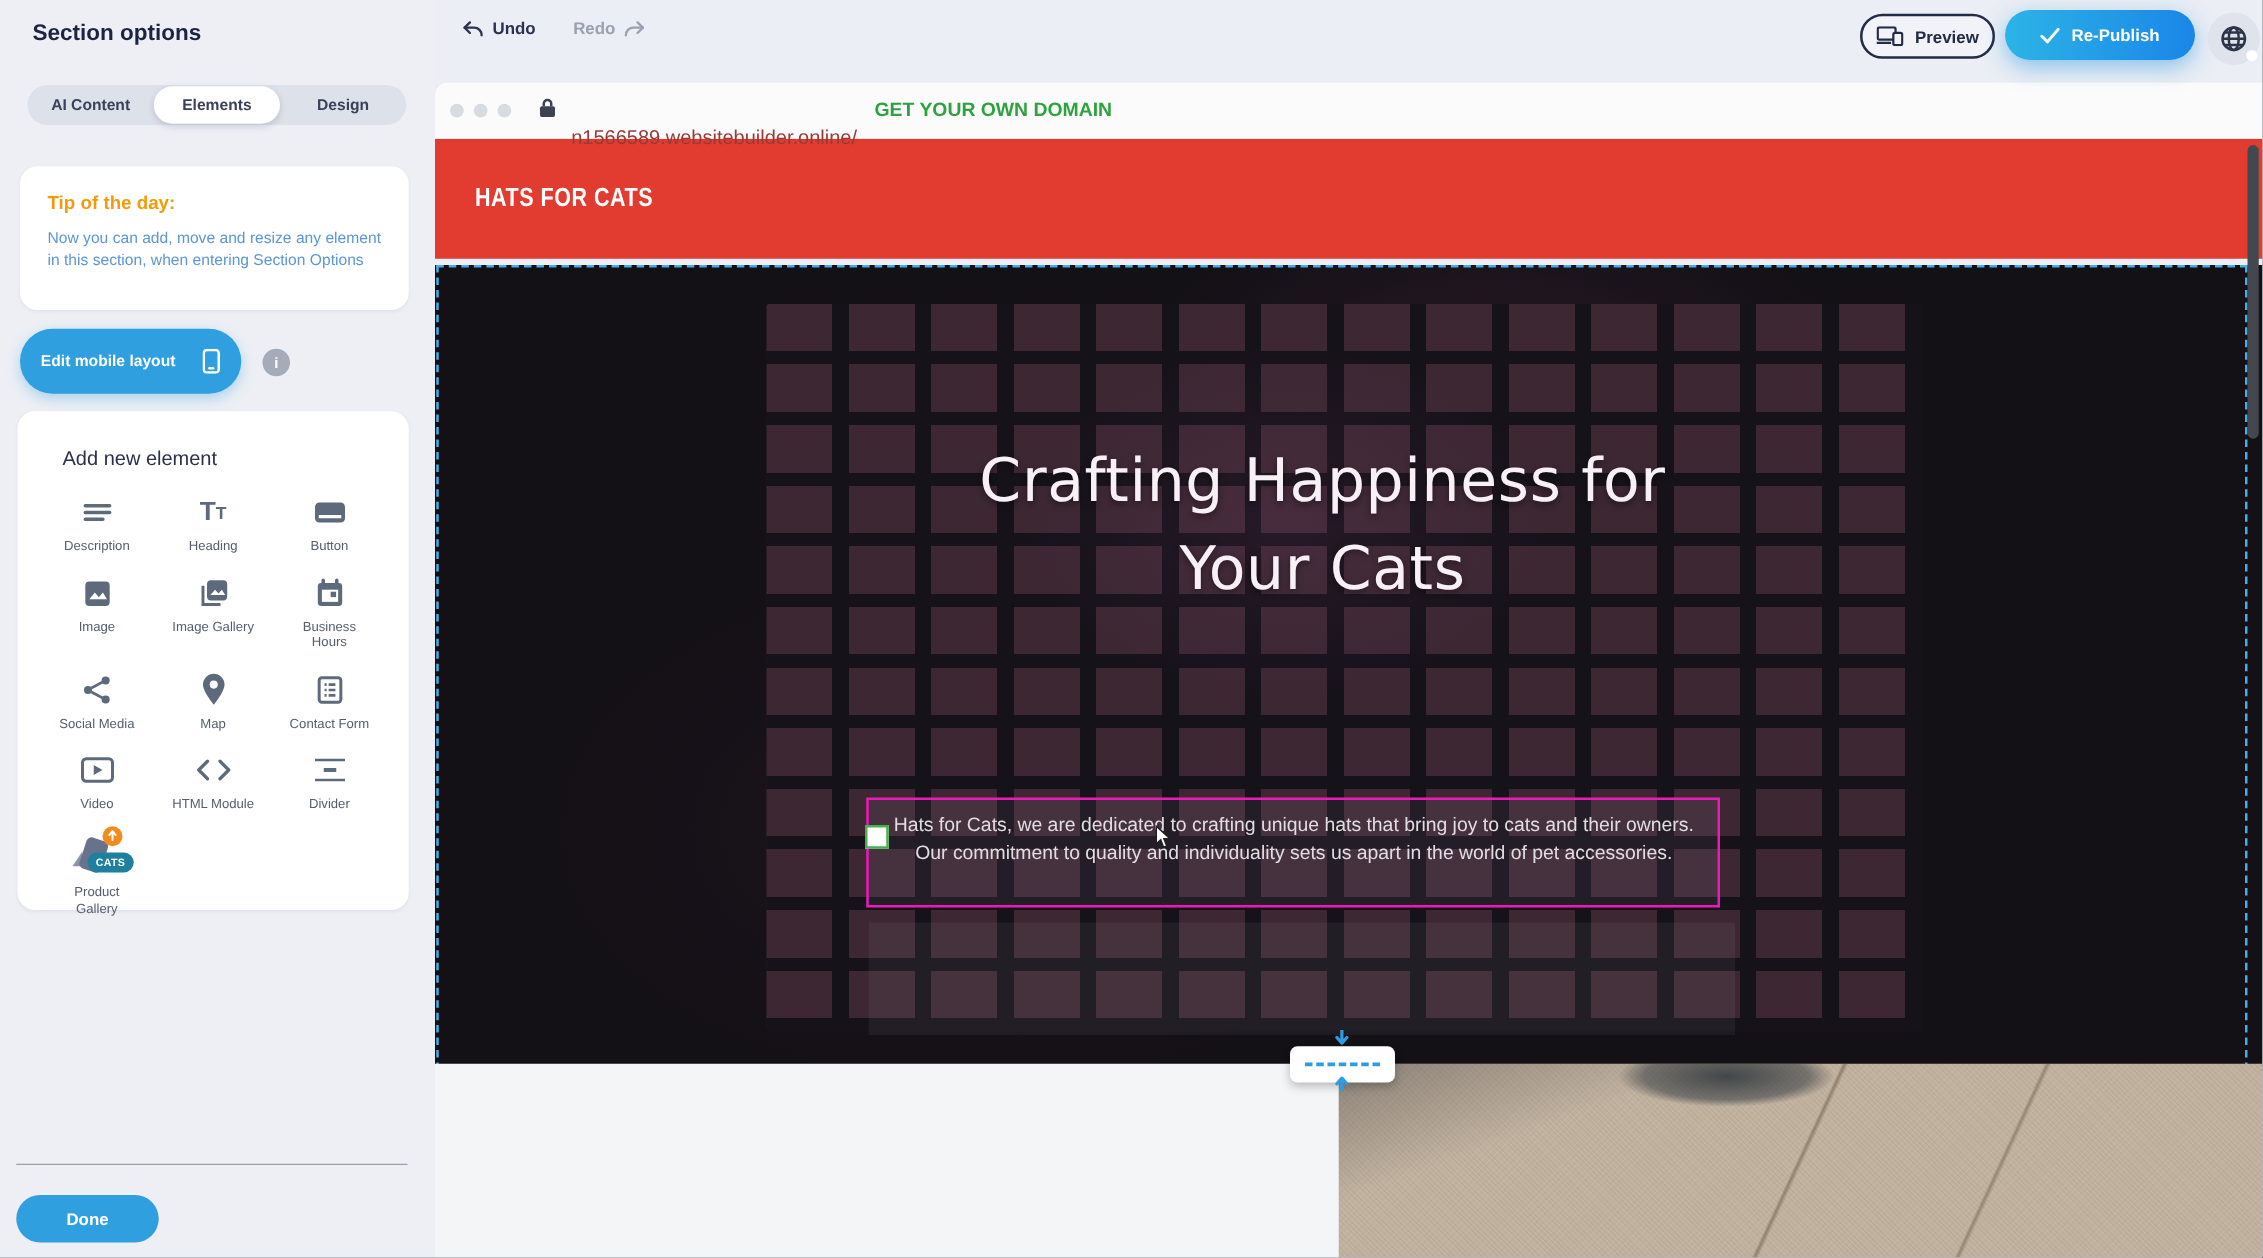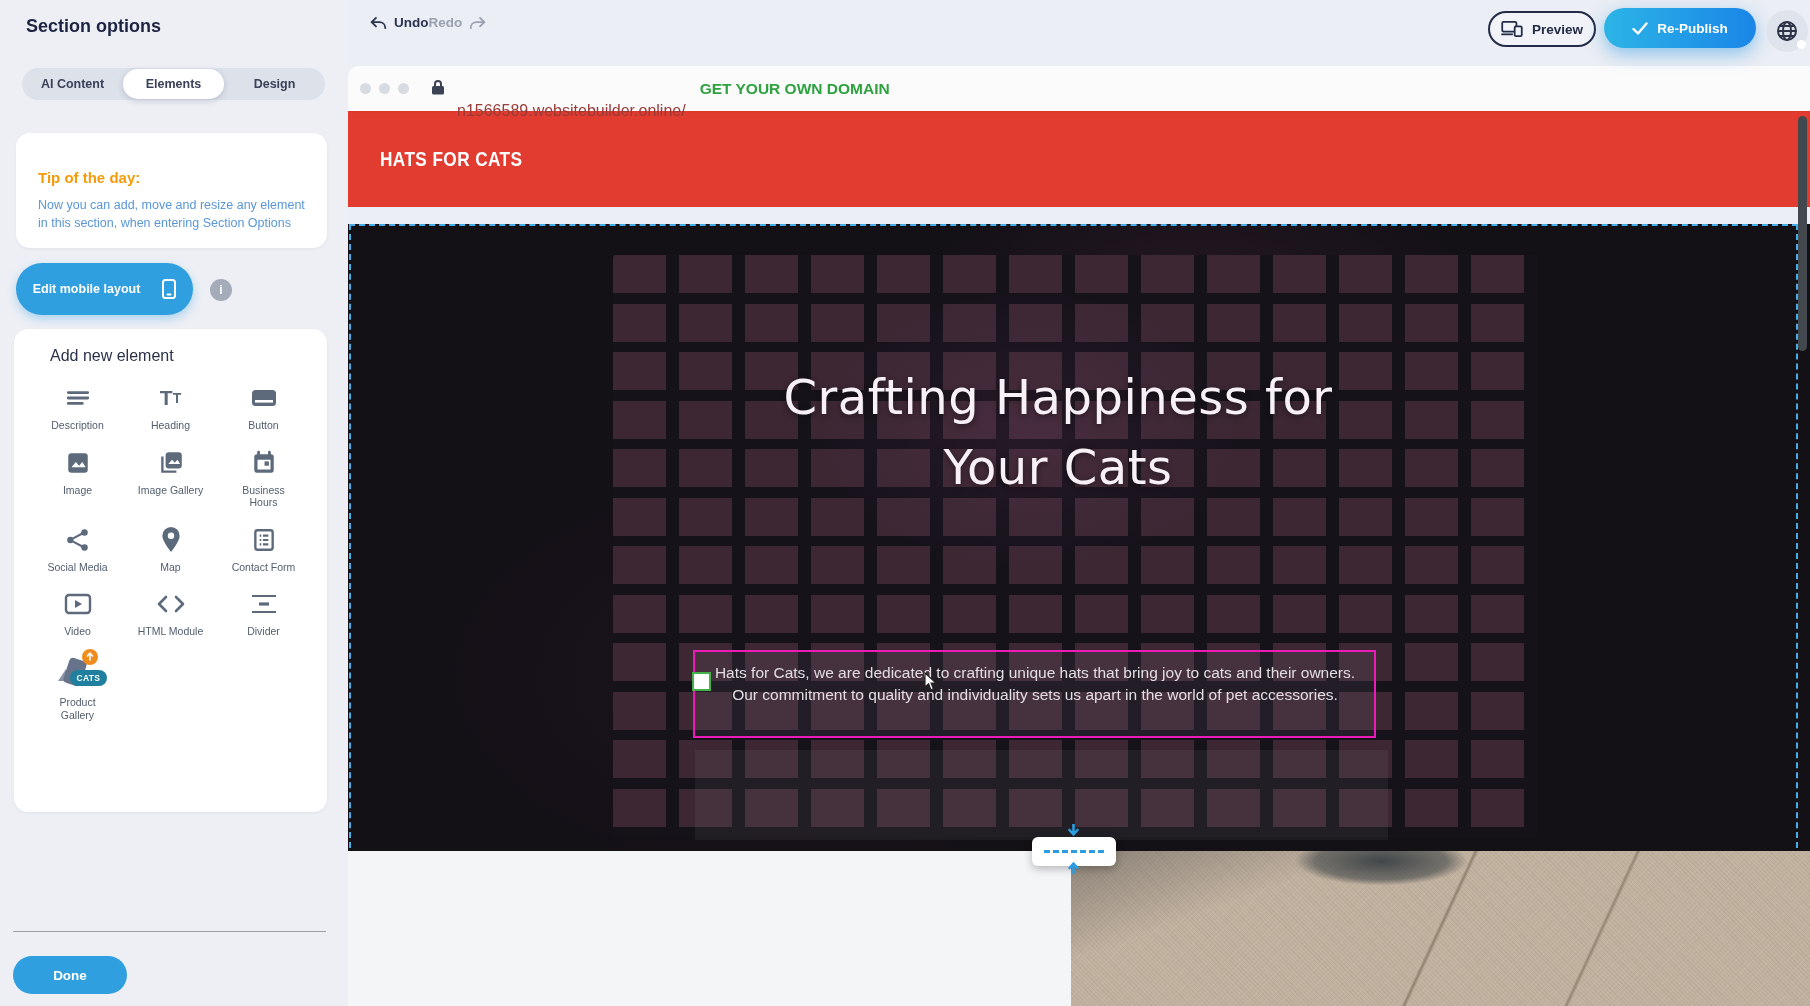--- a/index.html
+++ b/index.html
@@ -6,43 +6,43 @@
   *{box-sizing:border-box;font-family:"Liberation Sans",sans-serif;}
   .stage{position:relative;width:1810px;height:1006px;background:#ebeef4;overflow:hidden;}
 
   
   .sidebar{position:absolute;left:0;top:0;width:348px;height:1006px;background:#edeff5;z-index:5;}
   .panel-title{position:absolute;left:26px;top:16px;font-size:18px;font-weight:700;color:#1d2442;}
   .tabs{position:absolute;left:22px;top:68px;width:303px;height:32px;background:#dde1ea;border-radius:17px;display:flex;align-items:center;}
   .tab{flex:1;text-align:center;font-size:12.5px;font-weight:700;color:#3a4158;padding:8px 0;border-radius:17px;cursor:pointer;}
   .tab.active{background:#ffffff;box-shadow:0 2px 6px rgba(30,40,80,.18);}
   .card{position:absolute;background:#fff;border-radius:14px;box-shadow:0 1px 3px rgba(40,50,90,.06);}
-  .tip-card{left:16px;top:133px;width:311px;height:115px;padding:36px 22px;}
+  .tip-card{left:16px;top:133px;width:311px;height:115px;padding:21px 22px;}
   .tip-title{font-size:15px;font-weight:700;color:#f49b0b;margin-bottom:10px;}
   .tip-body{font-size:12.5px;line-height:1.45;color:#5a97d6;}
   .edit-mobile-btn{position:absolute;left:16px;top:263px;width:177px;height:52px;background:#2f9fe0;border-radius:26px;display:flex;align-items:center;justify-content:center;gap:22px;color:#fff;font-size:12.5px;font-weight:700;cursor:pointer;box-shadow:0 4px 10px rgba(47,159,224,.35);}
   .info-dot{position:absolute;left:210px;top:279px;width:22px;height:22px;border-radius:50%;background:#a4abb9;color:#fff;font-size:12px;font-weight:700;display:flex;align-items:center;justify-content:center;}
-  .add-card{left:14px;top:329px;width:313px;height:483px;padding:12px 18px 10px 18px;}
+  .add-card{left:14px;top:329px;width:313px;height:399px;padding:24px 18px 10px 18px;}
   .add-title{font-size:16px;color:#2a3148;margin:6px 0 18px 18px;}
   .el-grid{display:grid;grid-template-columns:repeat(3,1fr);row-gap:16px;column-gap:2px;}
   .el-item{display:flex;flex-direction:column;align-items:center;gap:6px;cursor:pointer;}
   .el-item .ic{width:30px;height:30px;display:flex;align-items:center;justify-content:center;color:#5d6a7c;}
   .el-item .lbl{font-size:10.5px;color:#525e6e;text-align:center;line-height:1.2;max-width:72px;}
   .hr{position:absolute;left:13px;top:931px;width:313px;height:0;border-top:1.5px solid #9aa0ad;}
   .done-btn{position:absolute;left:13px;top:956px;width:114px;height:38px;background:#2f9fe0;border-radius:20px;color:#fff;font-size:13.5px;font-weight:700;display:flex;align-items:center;justify-content:center;cursor:pointer;}
   
   .pg-ic{position:relative;width:40px;height:34px;}
   .pg-phone{position:absolute;left:8px;top:4px;width:18px;height:26px;background:#67738a;border-radius:4px;transform:rotate(18deg);}
   .pg-tri{position:absolute;left:0px;top:14px;width:0;height:0;border-style:solid;border-width:0 0 12px 8px;border-color:transparent transparent #8b94a6 transparent;}
   .pg-tri2{position:absolute;left:7px;top:12px;width:0;height:0;border-style:solid;border-width:0 0 14px 9px;border-color:transparent transparent #aab1c0 transparent;}
   .pg-shop{position:absolute;left:12px;top:15px;background:#1e7f9e;color:#fff;font-size:8.5px;font-weight:700;padding:3px 7px;border-radius:9px;letter-spacing:.3px;}
   .pg-badge{position:absolute;left:24px;top:-6px;width:16px;height:16px;border-radius:50%;background:#f08c1b;color:#fff;display:flex;align-items:center;justify-content:center;}
 
   
-  .undo-group{position:absolute;left:370px;top:15px;display:flex;align-items:center;z-index:4;}
+  .undo-group{position:absolute;left:370px;top:15px;display:flex;align-items:center;gap:30px;z-index:4;}
   .u-btn{display:flex;align-items:center;gap:7px;font-size:13.5px;font-weight:700;cursor:pointer;}
   .u-undo{color:#2b3350;}
   .u-redo{color:#9aa1b0;}
   .pill{border-radius:22px;display:flex;align-items:center;justify-content:center;gap:9px;font-size:13.5px;font-weight:700;cursor:pointer;}
   .preview-btn{position:absolute;left:1488px;top:11px;width:108px;height:36px;border:2px solid #242b47;color:#242b47;background:#f1f3f8;z-index:4;}
   .republish-btn{position:absolute;left:1604px;top:8px;width:152px;height:40px;background:linear-gradient(90deg,#2cb4e6,#1a86e8);color:#fff;box-shadow:0 6px 18px rgba(40,150,230,.5);z-index:4;}
   .globe-btn{position:absolute;left:1766px;top:10px;width:42px;height:42px;border-radius:50%;background:#dfe4ec;display:flex;align-items:center;justify-content:center;color:#2e3448;z-index:4;cursor:pointer;}
   .globe-dot{position:absolute;right:2px;bottom:3px;width:9px;height:9px;border-radius:50%;background:#fff;}
 
   
@@ -52,21 +52,21 @@
   .lock{margin-left:22px;color:#3a4254;}
   .url{margin-left:12px;font-size:16px;color:#973b38;margin-top:45px;}
   .domain-link{margin-left:14px;font-size:15.5px;font-weight:700;color:#2ea23f;cursor:pointer;}
 
   
   .site-header{position:absolute;left:348px;top:111px;width:1462px;height:96px;background:#e23b30;z-index:1;}
   .logo{position:absolute;left:32px;top:36px;color:#fff;font-size:21px;font-weight:700;letter-spacing:.5px;transform:scaleX(.82);transform-origin:left;}
   .nav{position:absolute;right:52px;top:28px;display:flex;gap:34px;align-items:center;color:#fbe9e7;font-size:15.5px;}
   .nav-item{cursor:pointer;padding-bottom:8px;}
   .nav-item.active{border-bottom:2.5px solid #fff;color:#fff;}
-  .hero{position:absolute;left:348px;top:224px;width:1462px;height:644px;background:#131016;overflow:hidden;z-index:1;
+  .hero{position:absolute;left:348px;top:212px;width:1462px;height:644px;background:#131016;overflow:hidden;z-index:1;
         background-image:radial-gradient(ellipse 420px 260px at 58% 18%,rgba(104,52,82,.28),transparent 70%),
                          radial-gradient(ellipse 500px 300px at 30% 70%,rgba(80,40,62,.18),transparent 70%);padding-left:32px;}
   .tiles{position:absolute;left:265px;top:31px;width:924px;height:582px;
         background-image:
           repeating-linear-gradient(to right,transparent 0 53px,#16121a 53px 66px),
           repeating-linear-gradient(to bottom,transparent 0 38px,#16121a 38px 48.5px);
         background-color:#3c2733;border-radius:3px;}
   .tiles-glow{position:absolute;left:265px;top:31px;width:924px;height:582px;
         background:radial-gradient(ellipse 300px 200px at 45% 30%,rgba(150,80,130,.12),transparent 70%);}
   .sel-border{position:absolute;left:1px;top:0px;width:1449px;height:644px;border:2px dashed #45aee8;pointer-events:none;z-index:6;}

